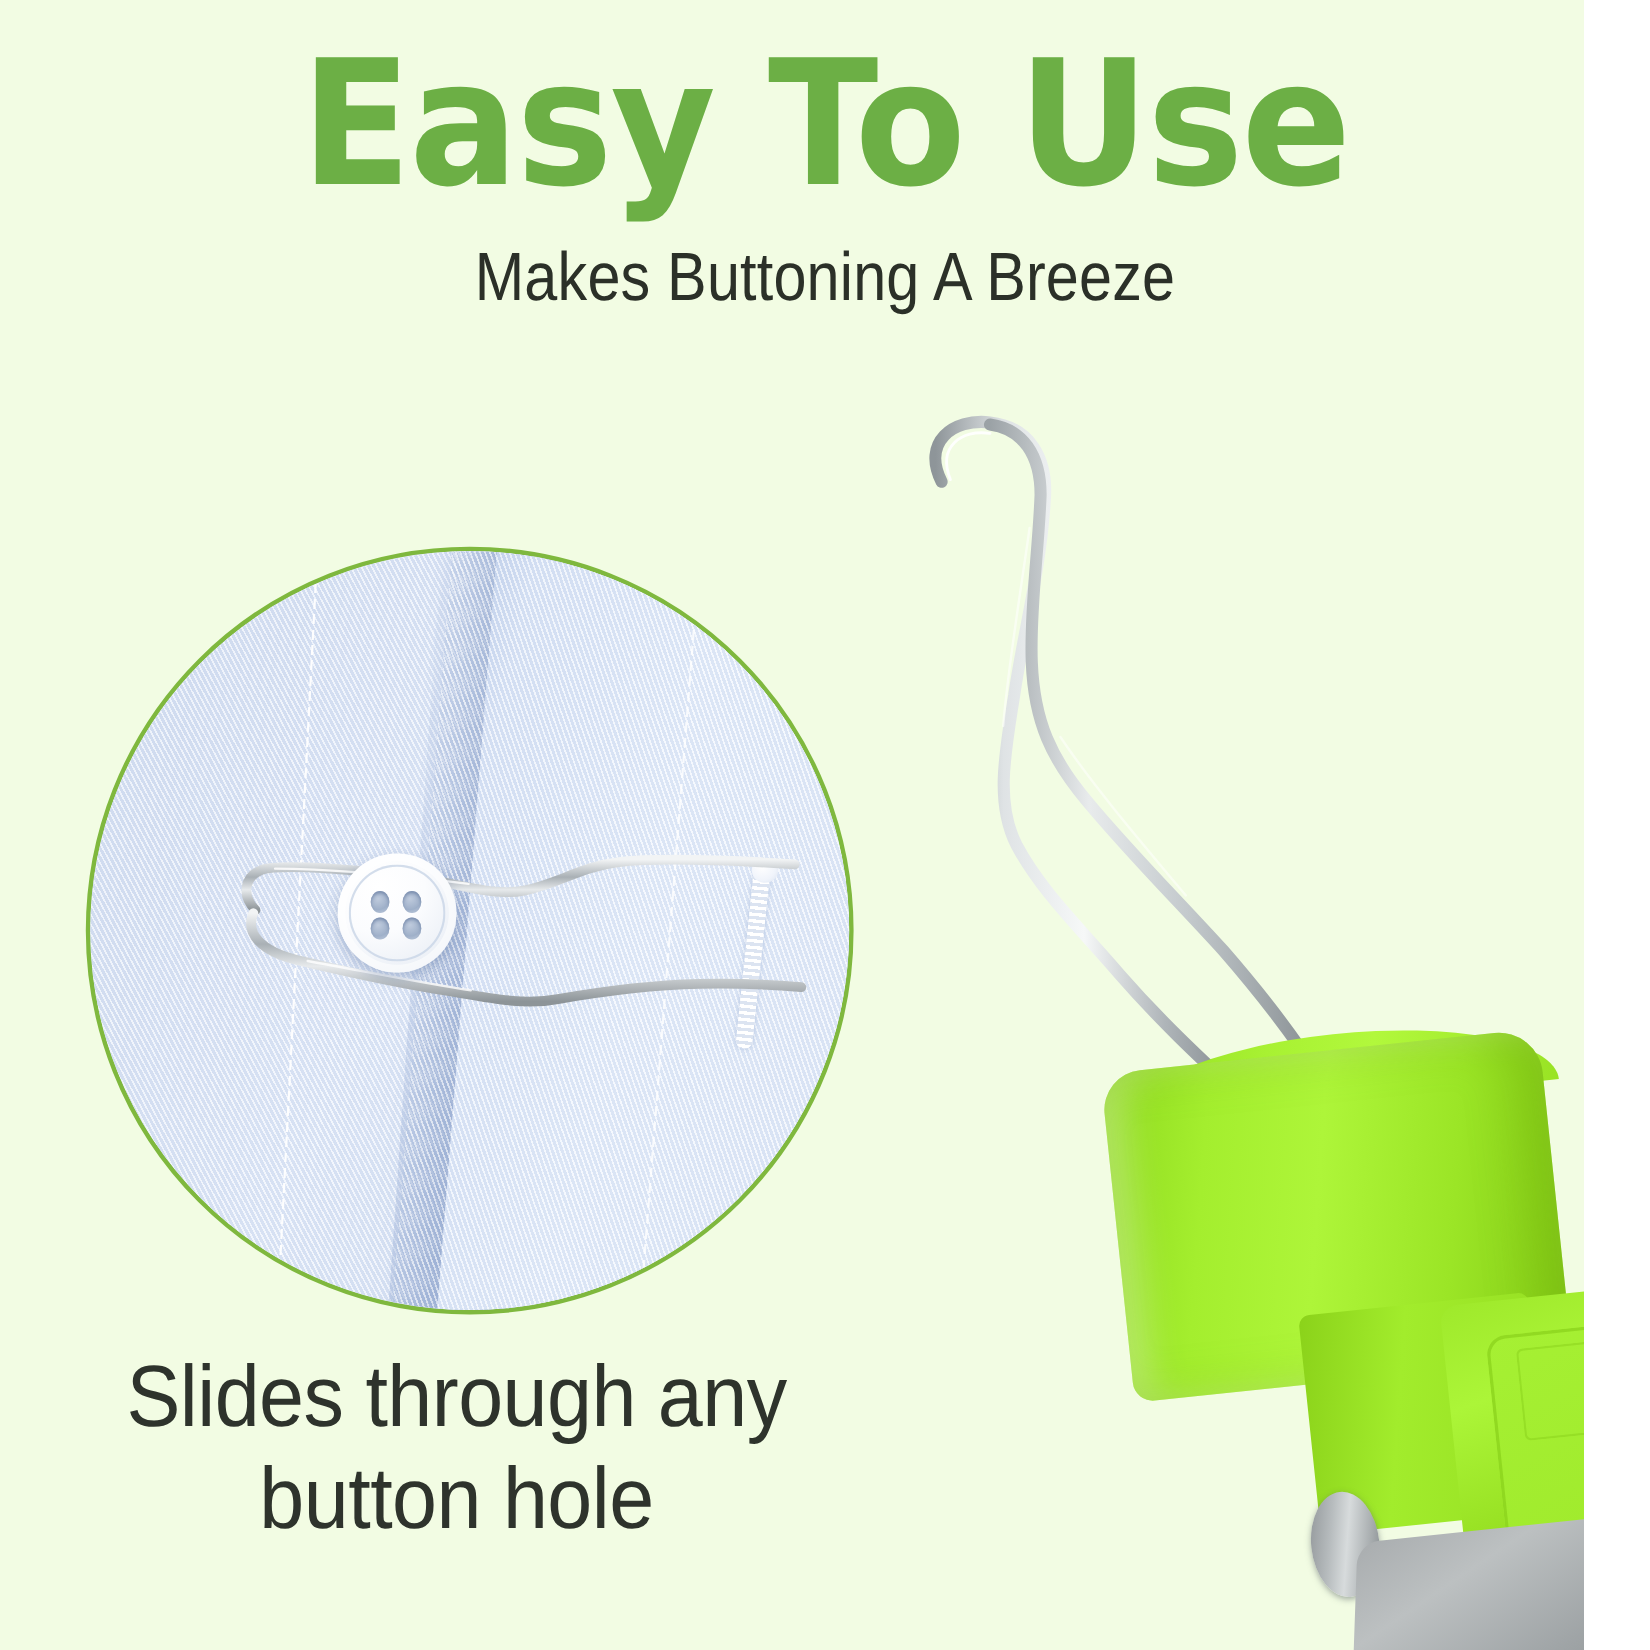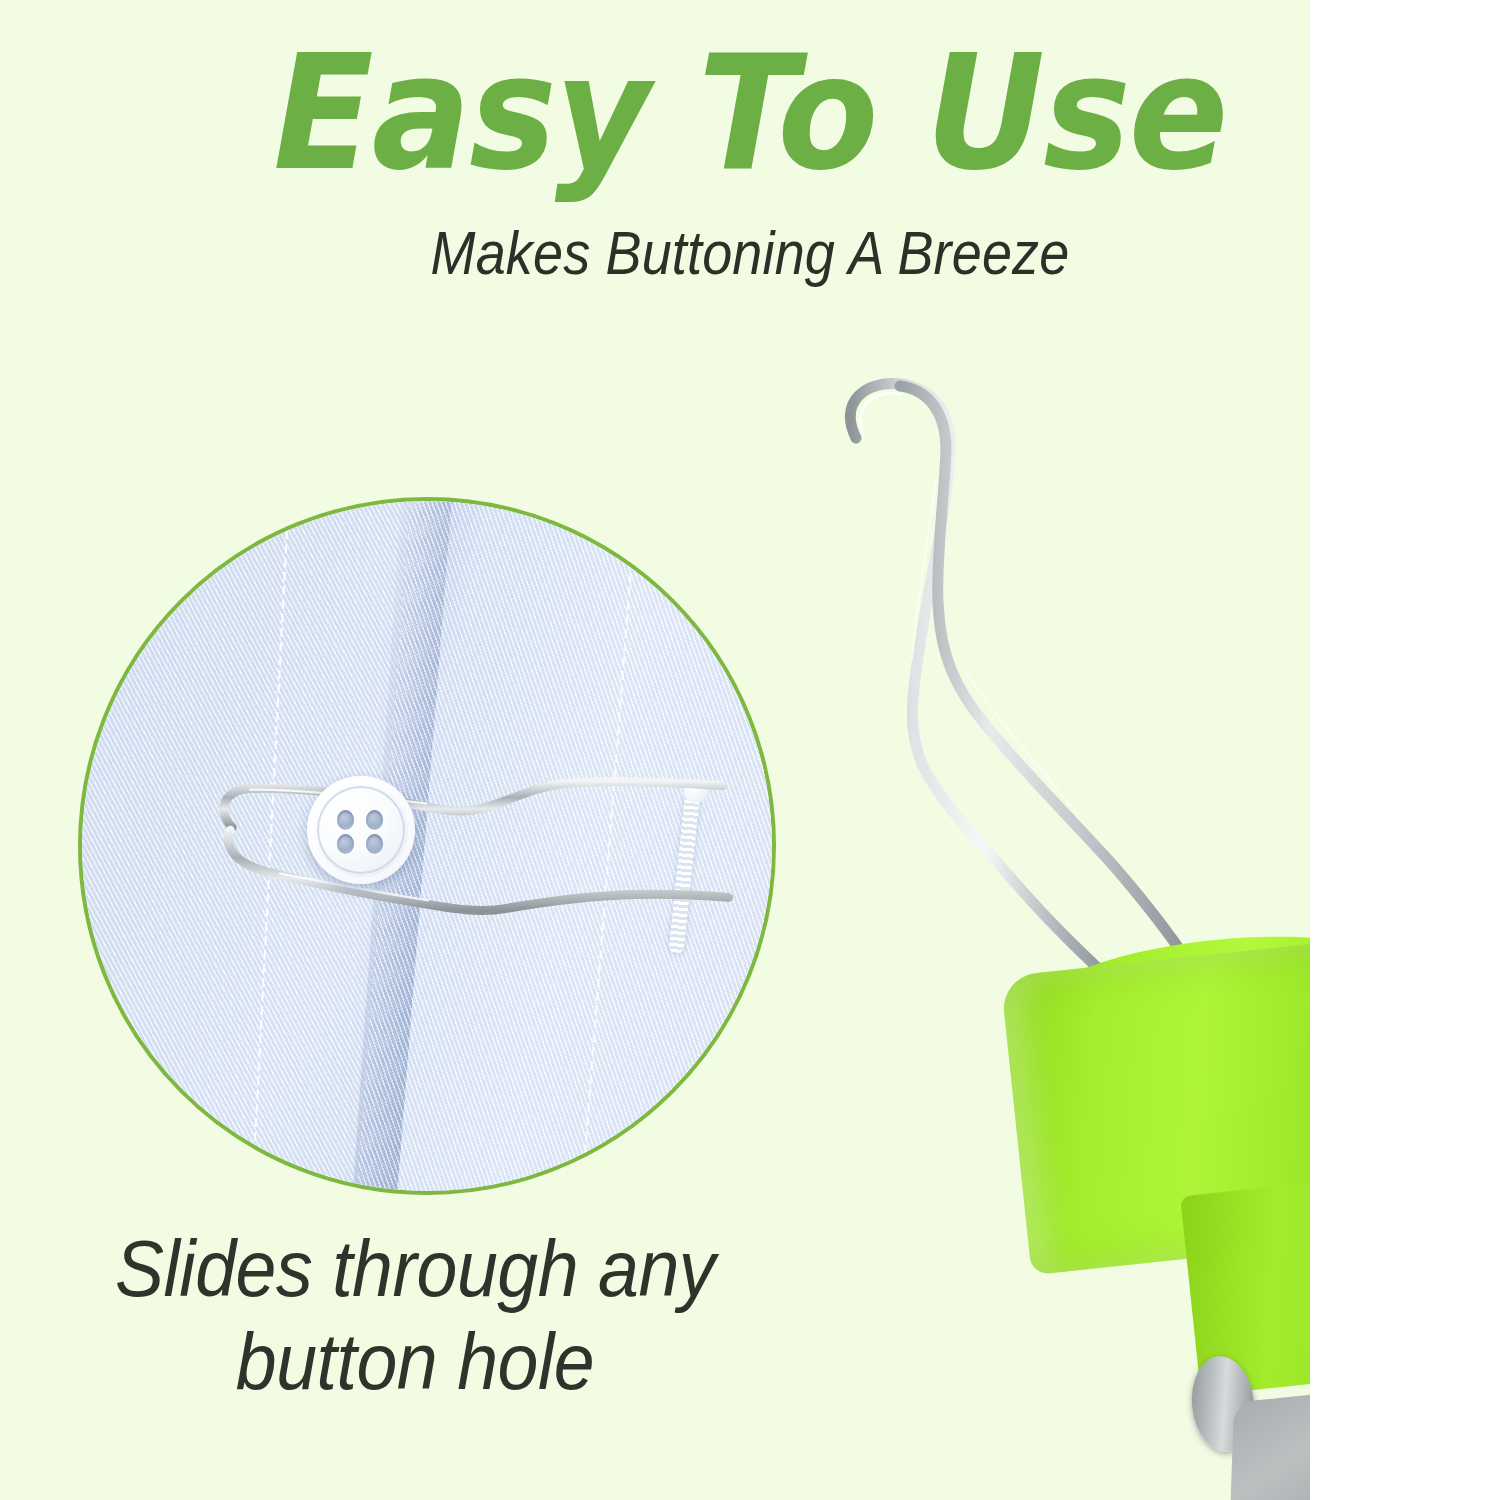--- a/index.html
+++ b/index.html
@@ -8,25 +8,24 @@
   }
   body {
     width: 1500px;
     height: 1500px;
     overflow: hidden;
     font-family: "Liberation Sans", sans-serif;
   }
 
   #stage {
     position: relative;
-    width: 1310px;
+    width: 1440px;
     height: 1500px;
     background: #F2FCE3;
     overflow: hidden;
-    font-style: italic;
   }
 
   
   .headline {
     position: absolute;
     left: 0;
     top: 34px;
     width: 1500px;
     text-align: center;
     font-family: "DejaVu Sans", sans-serif;

